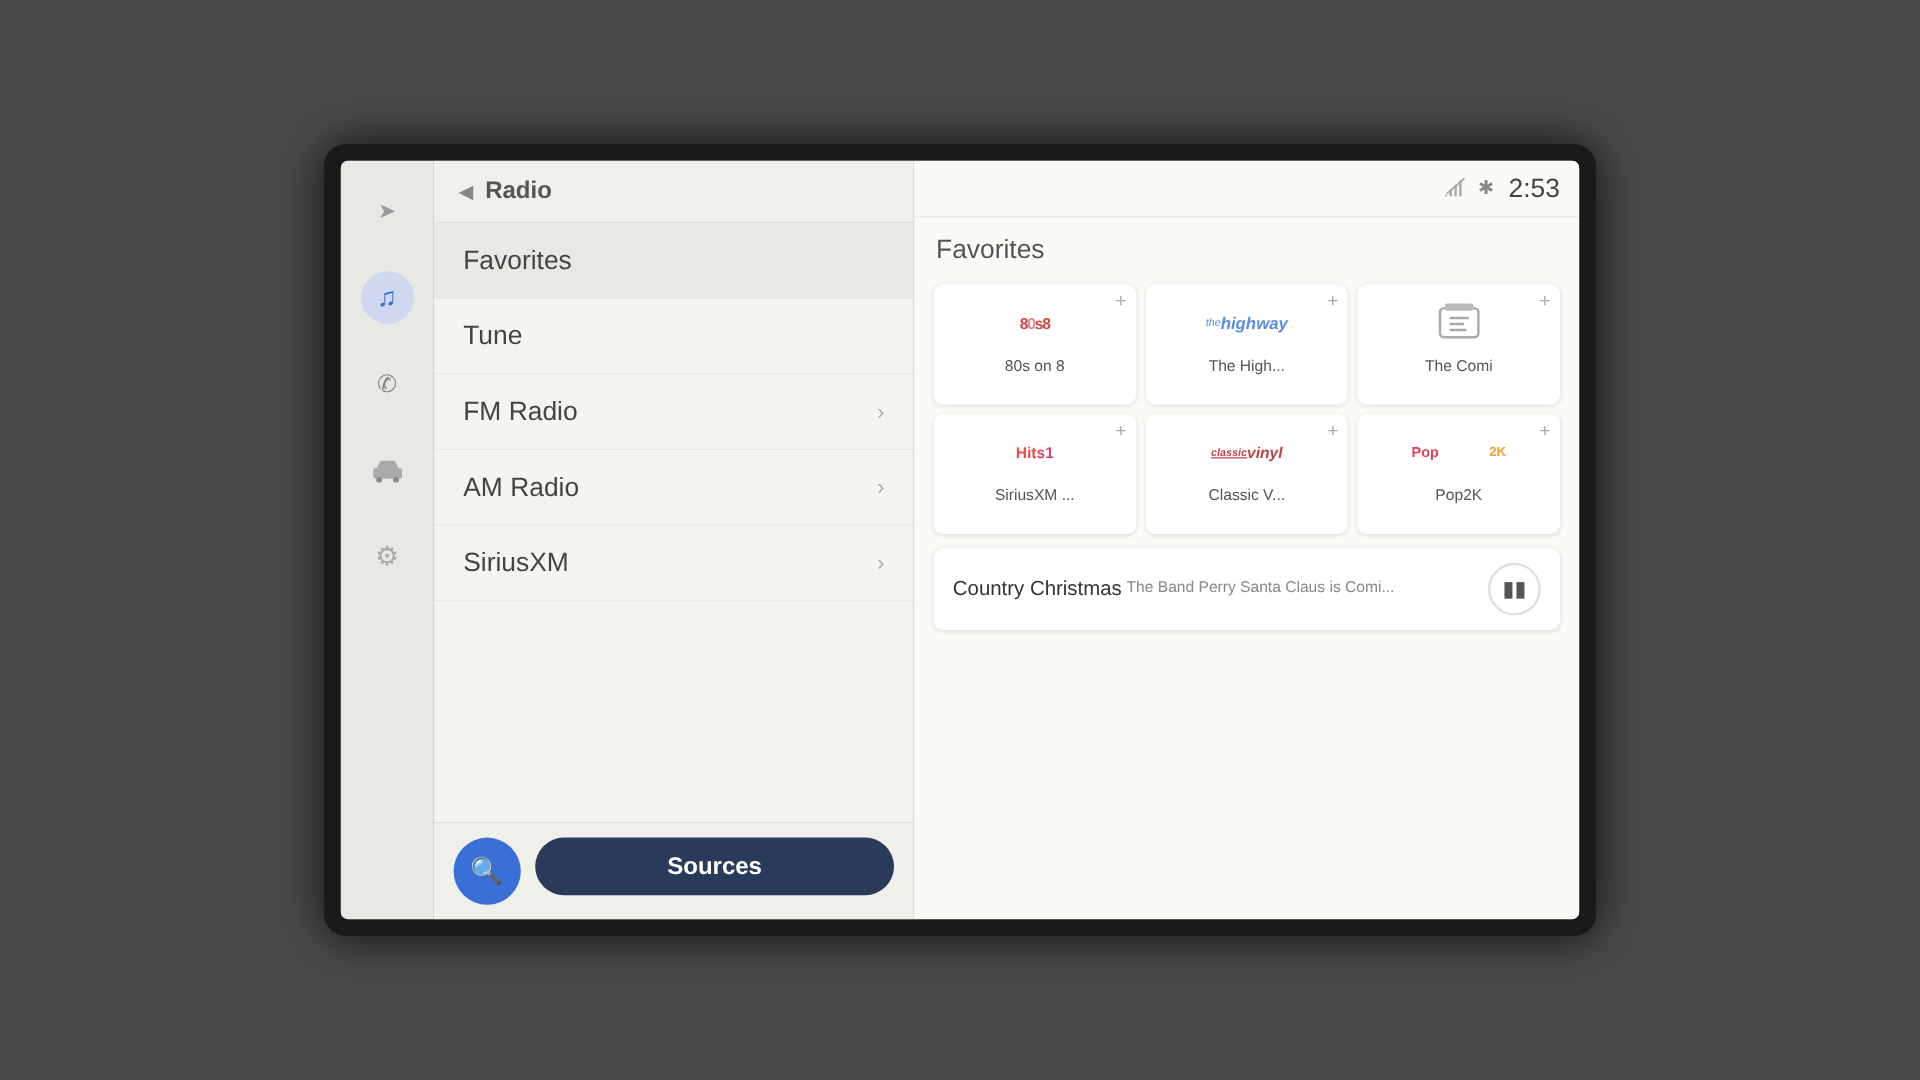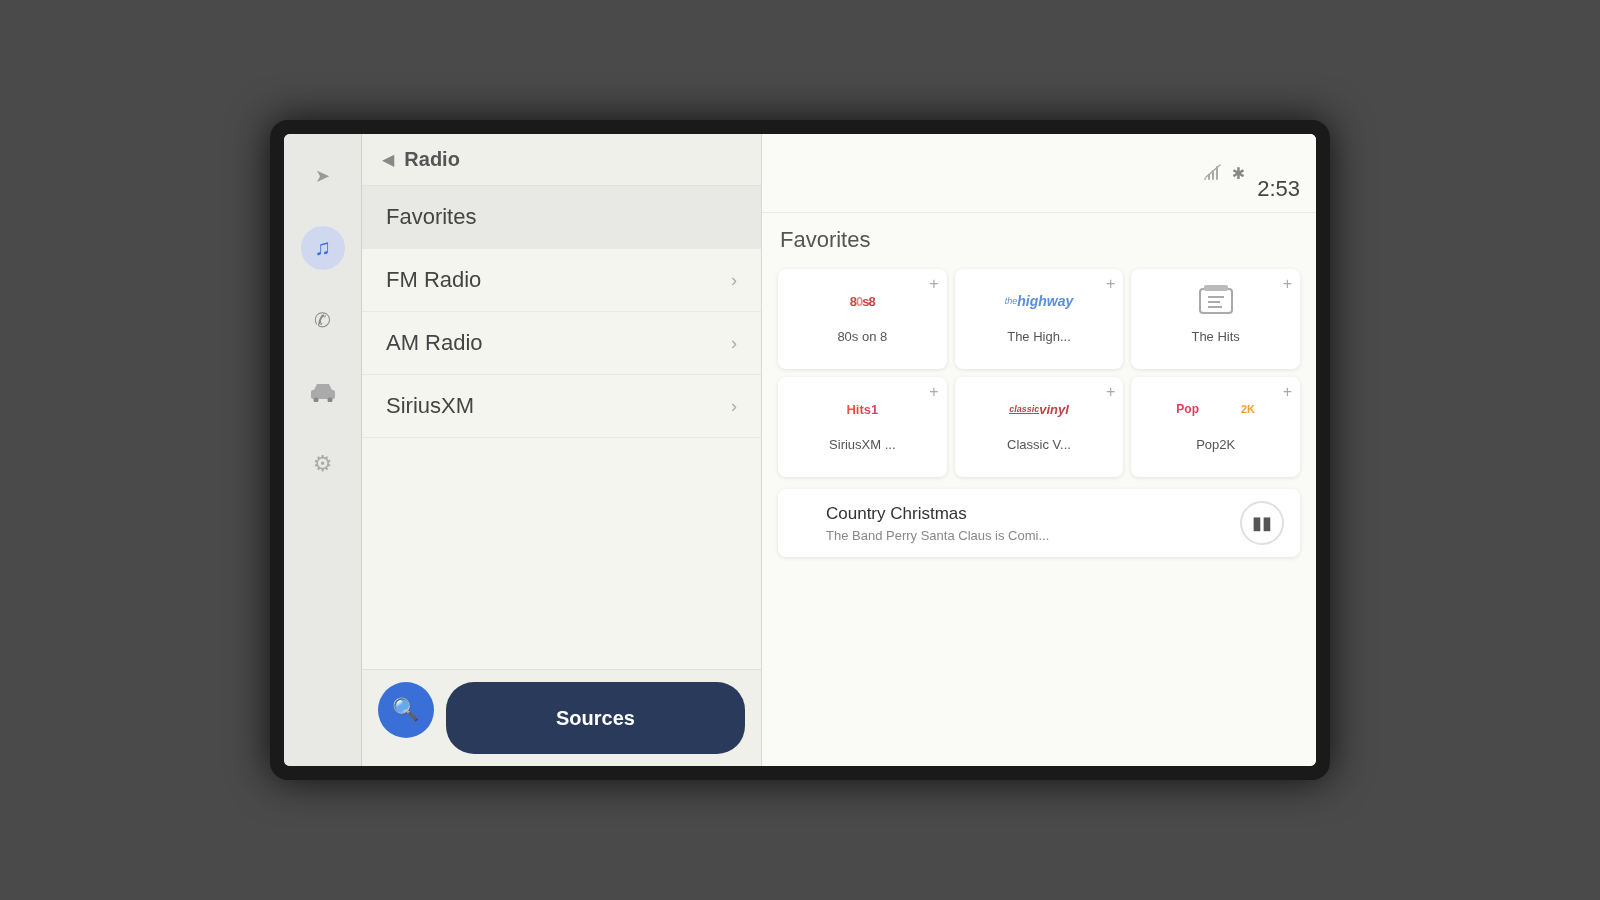--- a/index.html
+++ b/index.html
@@ -136,21 +136,21 @@
       display: flex;
       align-items: center;
       justify-content: center;
       color: white;
       font-size: 22px;
       flex-shrink: 0;
     }
 
     .sources-btn {
       flex: 1;
-      height: 72px;
+      height: 48px;
       border-radius: 28px;
       background: #2a3a5a;
       border: none;
       cursor: pointer;
       color: white;
       font-size: 20px;
       font-weight: 600;
     }
 
     
@@ -176,21 +176,20 @@
       align-items: center;
       gap: 8px;
       color: #888;
       font-size: 16px;
     }
 
     .time {
       font-size: 22px;
       color: #444;
       font-weight: 500;
-      margin-top: 32px;
     }
 
     .favorites-title {
       padding: 14px 18px 8px;
       font-size: 22px;
       color: #555;
       font-weight: 400;
     }
 
     .favorites-grid {
@@ -245,23 +244,22 @@
       border-radius: 8px;
       padding: 12px 16px;
       display: flex;
       align-items: center;
       justify-content: space-between;
       box-shadow: 0 1px 4px rgba(0,0,0,0.1);
     }
 
     .np-info {
       display: flex;
-      flex-direction: column;
+      flex-direction: row;
       gap: 4px;
-      margin-left: 32px;
     }
 
     .np-title {
       font-size: 17px;
       color: #333;
       font-weight: 500;
     }
 
     .np-sub {
       font-size: 13px;
@@ -353,20 +351,23 @@
 
     <div class="left-panel">
       <div class="panel-header">
         <span class="panel-header-icon">◀</span>
         <span class="panel-title">Radio</span>
       </div>
 
       <div class="menu-list">
         <div class="menu-item active">
           <span>Favorites</span>
+        </div>
+        <div class="menu-item">
+          <span>Tune</span>
         </div>
         <div class="menu-item">
           <span>FM Radio</span>
           <span class="chevron">›</span>
         </div>
         <div class="menu-item">
           <span>AM Radio</span>
           <span class="chevron">›</span>
         </div>
         <div class="menu-item">
@@ -425,21 +426,21 @@
           <span class="add-btn">+</span>
           <div class="fav-logo logo-heat">
             <svg width="44" height="36" viewBox="0 0 44 36">
               <rect x="6" y="6" width="32" height="24" rx="3" fill="none" stroke="#aaa" stroke-width="2"></rect>
               <rect x="10" y="2" width="24" height="6" rx="2" fill="#bbb"></rect>
               <line x1="14" y1="14" x2="30" y2="14" stroke="#aaa" stroke-width="2"></line>
               <line x1="14" y1="19" x2="26" y2="19" stroke="#aaa" stroke-width="2"></line>
               <line x1="14" y1="24" x2="28" y2="24" stroke="#aaa" stroke-width="2"></line>
             </svg>
           </div>
-          <span class="fav-name">The Hits</span>
+          <span class="fav-name">The Comi</span>
         </div>
 
         <div class="fav-card">
           <span class="add-btn">+</span>
           <div class="fav-logo logo-hits" style="font-size:13px; font-weight:900; color:#e06090;">
             <span style="color:#e0a020;">Hits</span>
               <span style="color:#e05050;">1</span>
           </div>
           <span class="fav-name">SiriusXM ...</span>
         </div>

